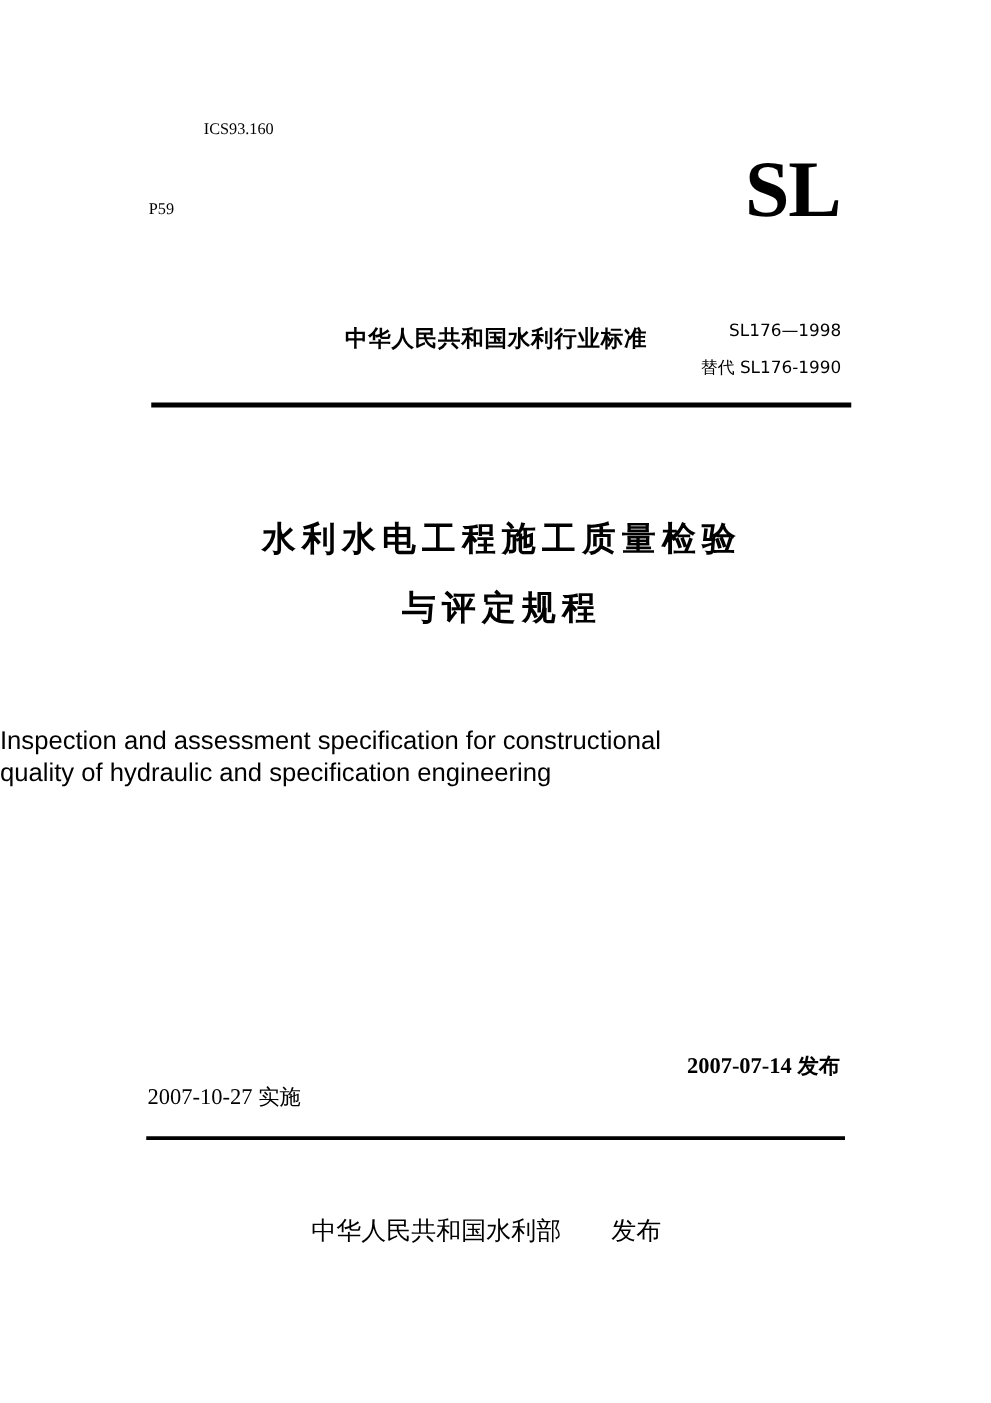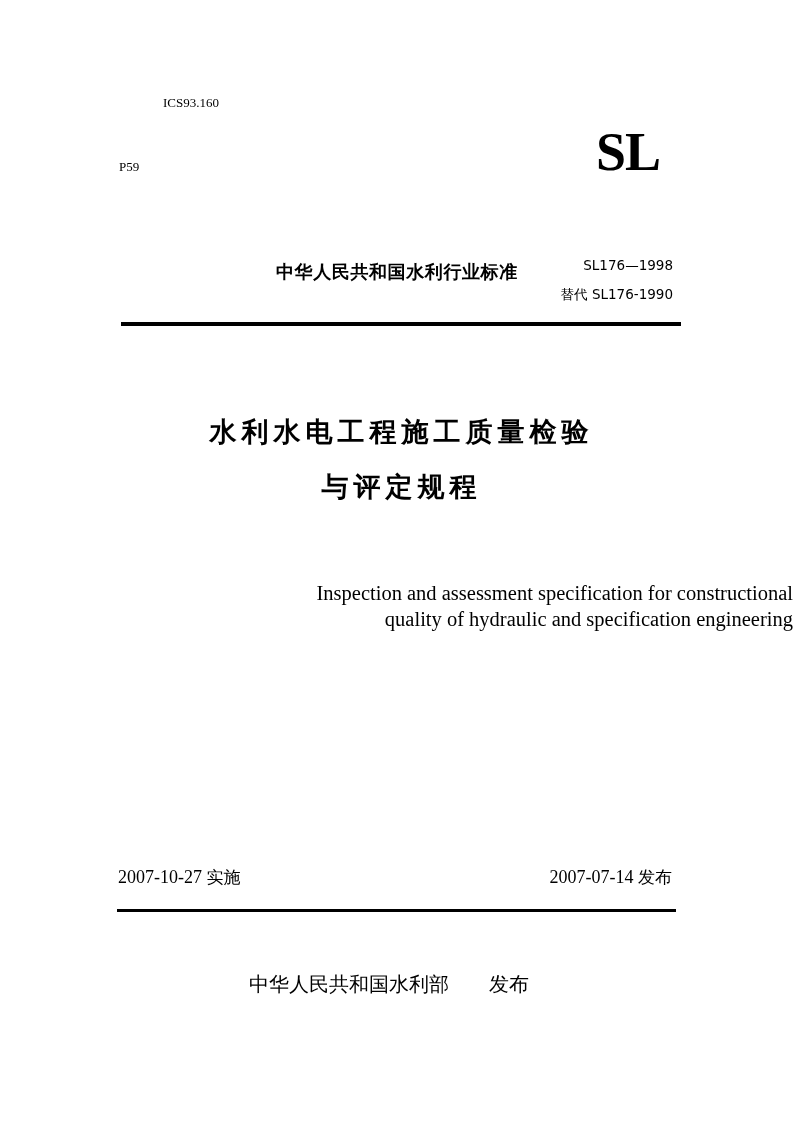--- a/index.html
+++ b/index.html
@@ -24,21 +24,21 @@
     }
     .ccs {
       left: 119px; top: 159px;
       font-family: "Liberation Serif", serif;
       font-size: 13px; line-height: 16px;
     }
     .sl-mark {
       left: 596px; top: 122px;
       font-family: "Liberation Serif", serif;
       font-weight: bold;
-      font-size: 54px; line-height: 60px;
+      font-size: 64px; line-height: 60px;
       letter-spacing: -1px;
     }
     .std-title {
       left: 276px; top: 217px;
       font-family: "DejaVu Sans", sans-serif;
       font-weight: bold;
       font-size: 18px; line-height: 24px;
       letter-spacing: 0.6px;
       margin-top: 43px;
     }
@@ -65,38 +65,39 @@
       font-family: "DejaVu Sans", sans-serif;
       font-weight: bold;
       font-size: 27px; line-height: 34px;
       letter-spacing: 5px;
     }
     .main-title.l1 { top: 415px; padding-left: 5px; }
     .main-title.l2 { top: 470px; padding-left: 5px; }
 
     .en-title {
       left: 0; width: 793px;
-      text-align: right;
-      font-family: Liberation Serif, serif;
+      text-align: left;
+      font-family: Liberation Sans, sans-serif;
       font-size: 20.5px; line-height: 26px;
       white-space: normal;
     }
     .en-title.l1 { top: 580px; }
     .en-title.l2 { top: 606px; }
 
     .date-impl {
       left: 118px; top: 865px;
       font-family: "Liberation Serif", serif;
       font-size: 18px; line-height: 24px;
     }
     .date-pub {
-      right: 121px; top: 865px;
+      right: 121px; top: 840px;
       font-family: "Liberation Serif", serif;
       font-size: 18px; line-height: 24px;
       text-align: center;
+      font-weight: bold;
     }
     .cjk { font-family: "DejaVu Sans", sans-serif; font-size: 17px; }
 
     .rule-bottom {
       left: 117px; top: 909px;
       width: 559px; height: 3px;
       background: #000000;
     }
     .publisher {
       left: 249px; top: 970px;

